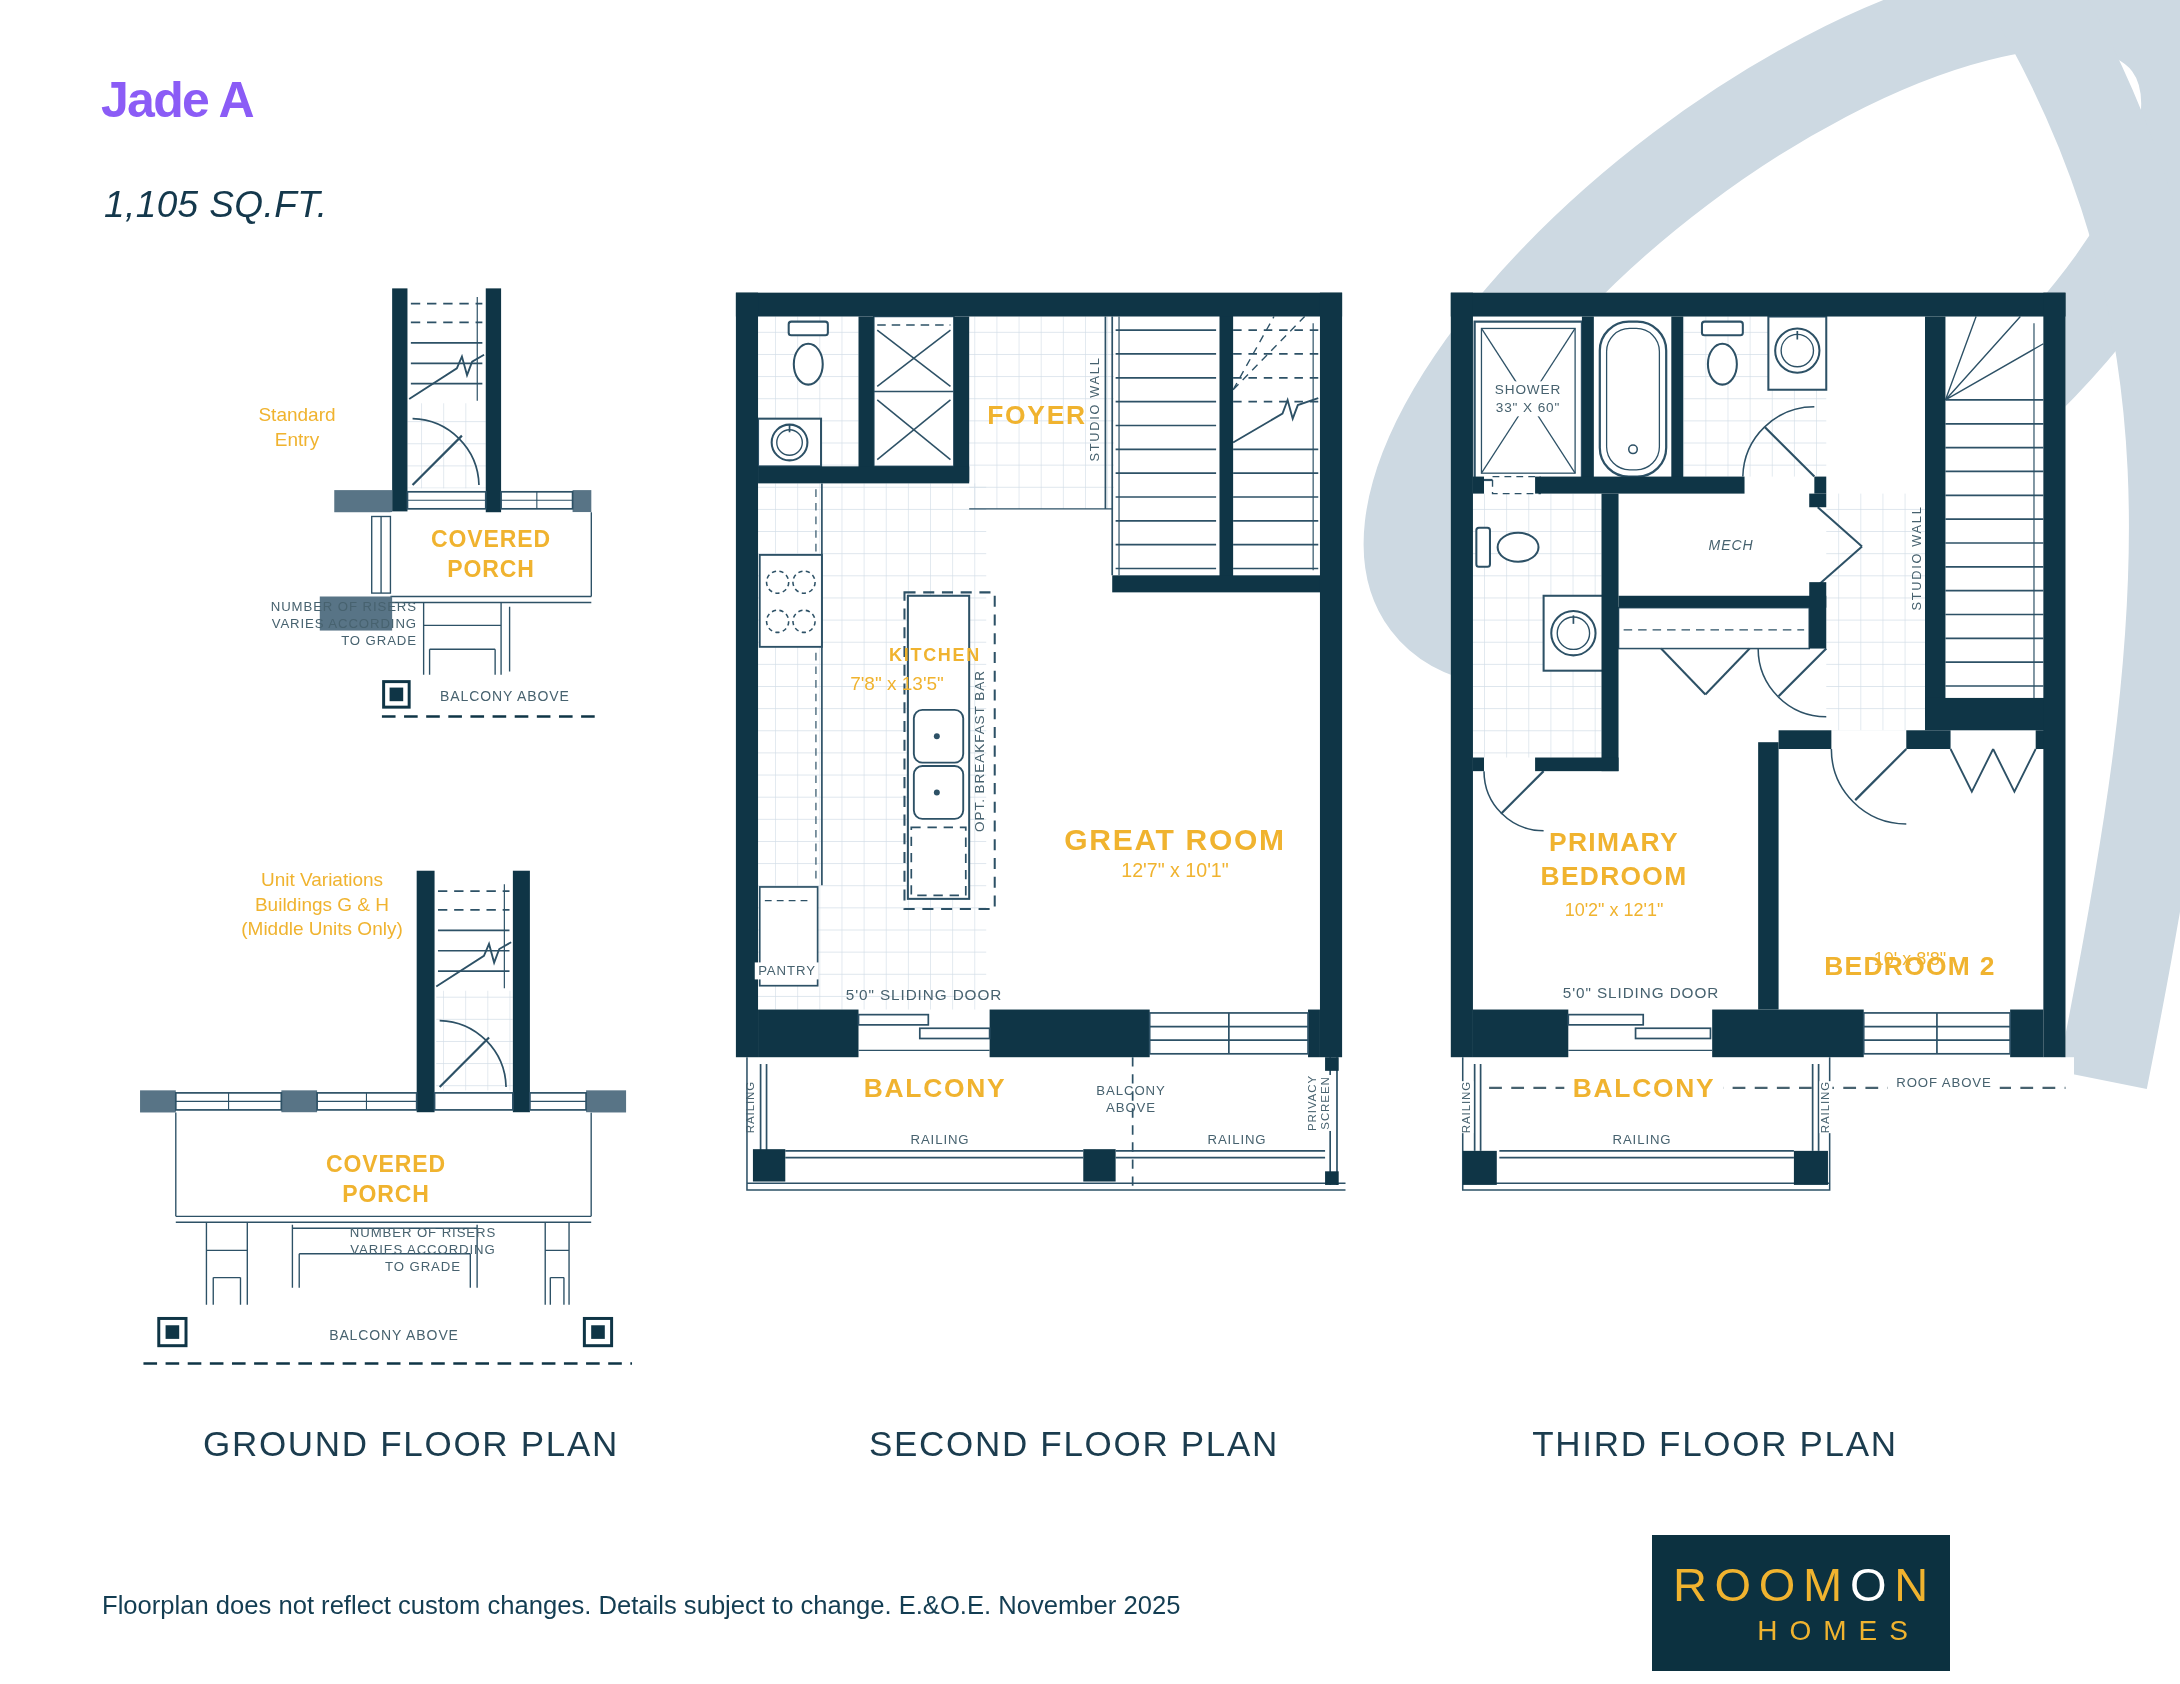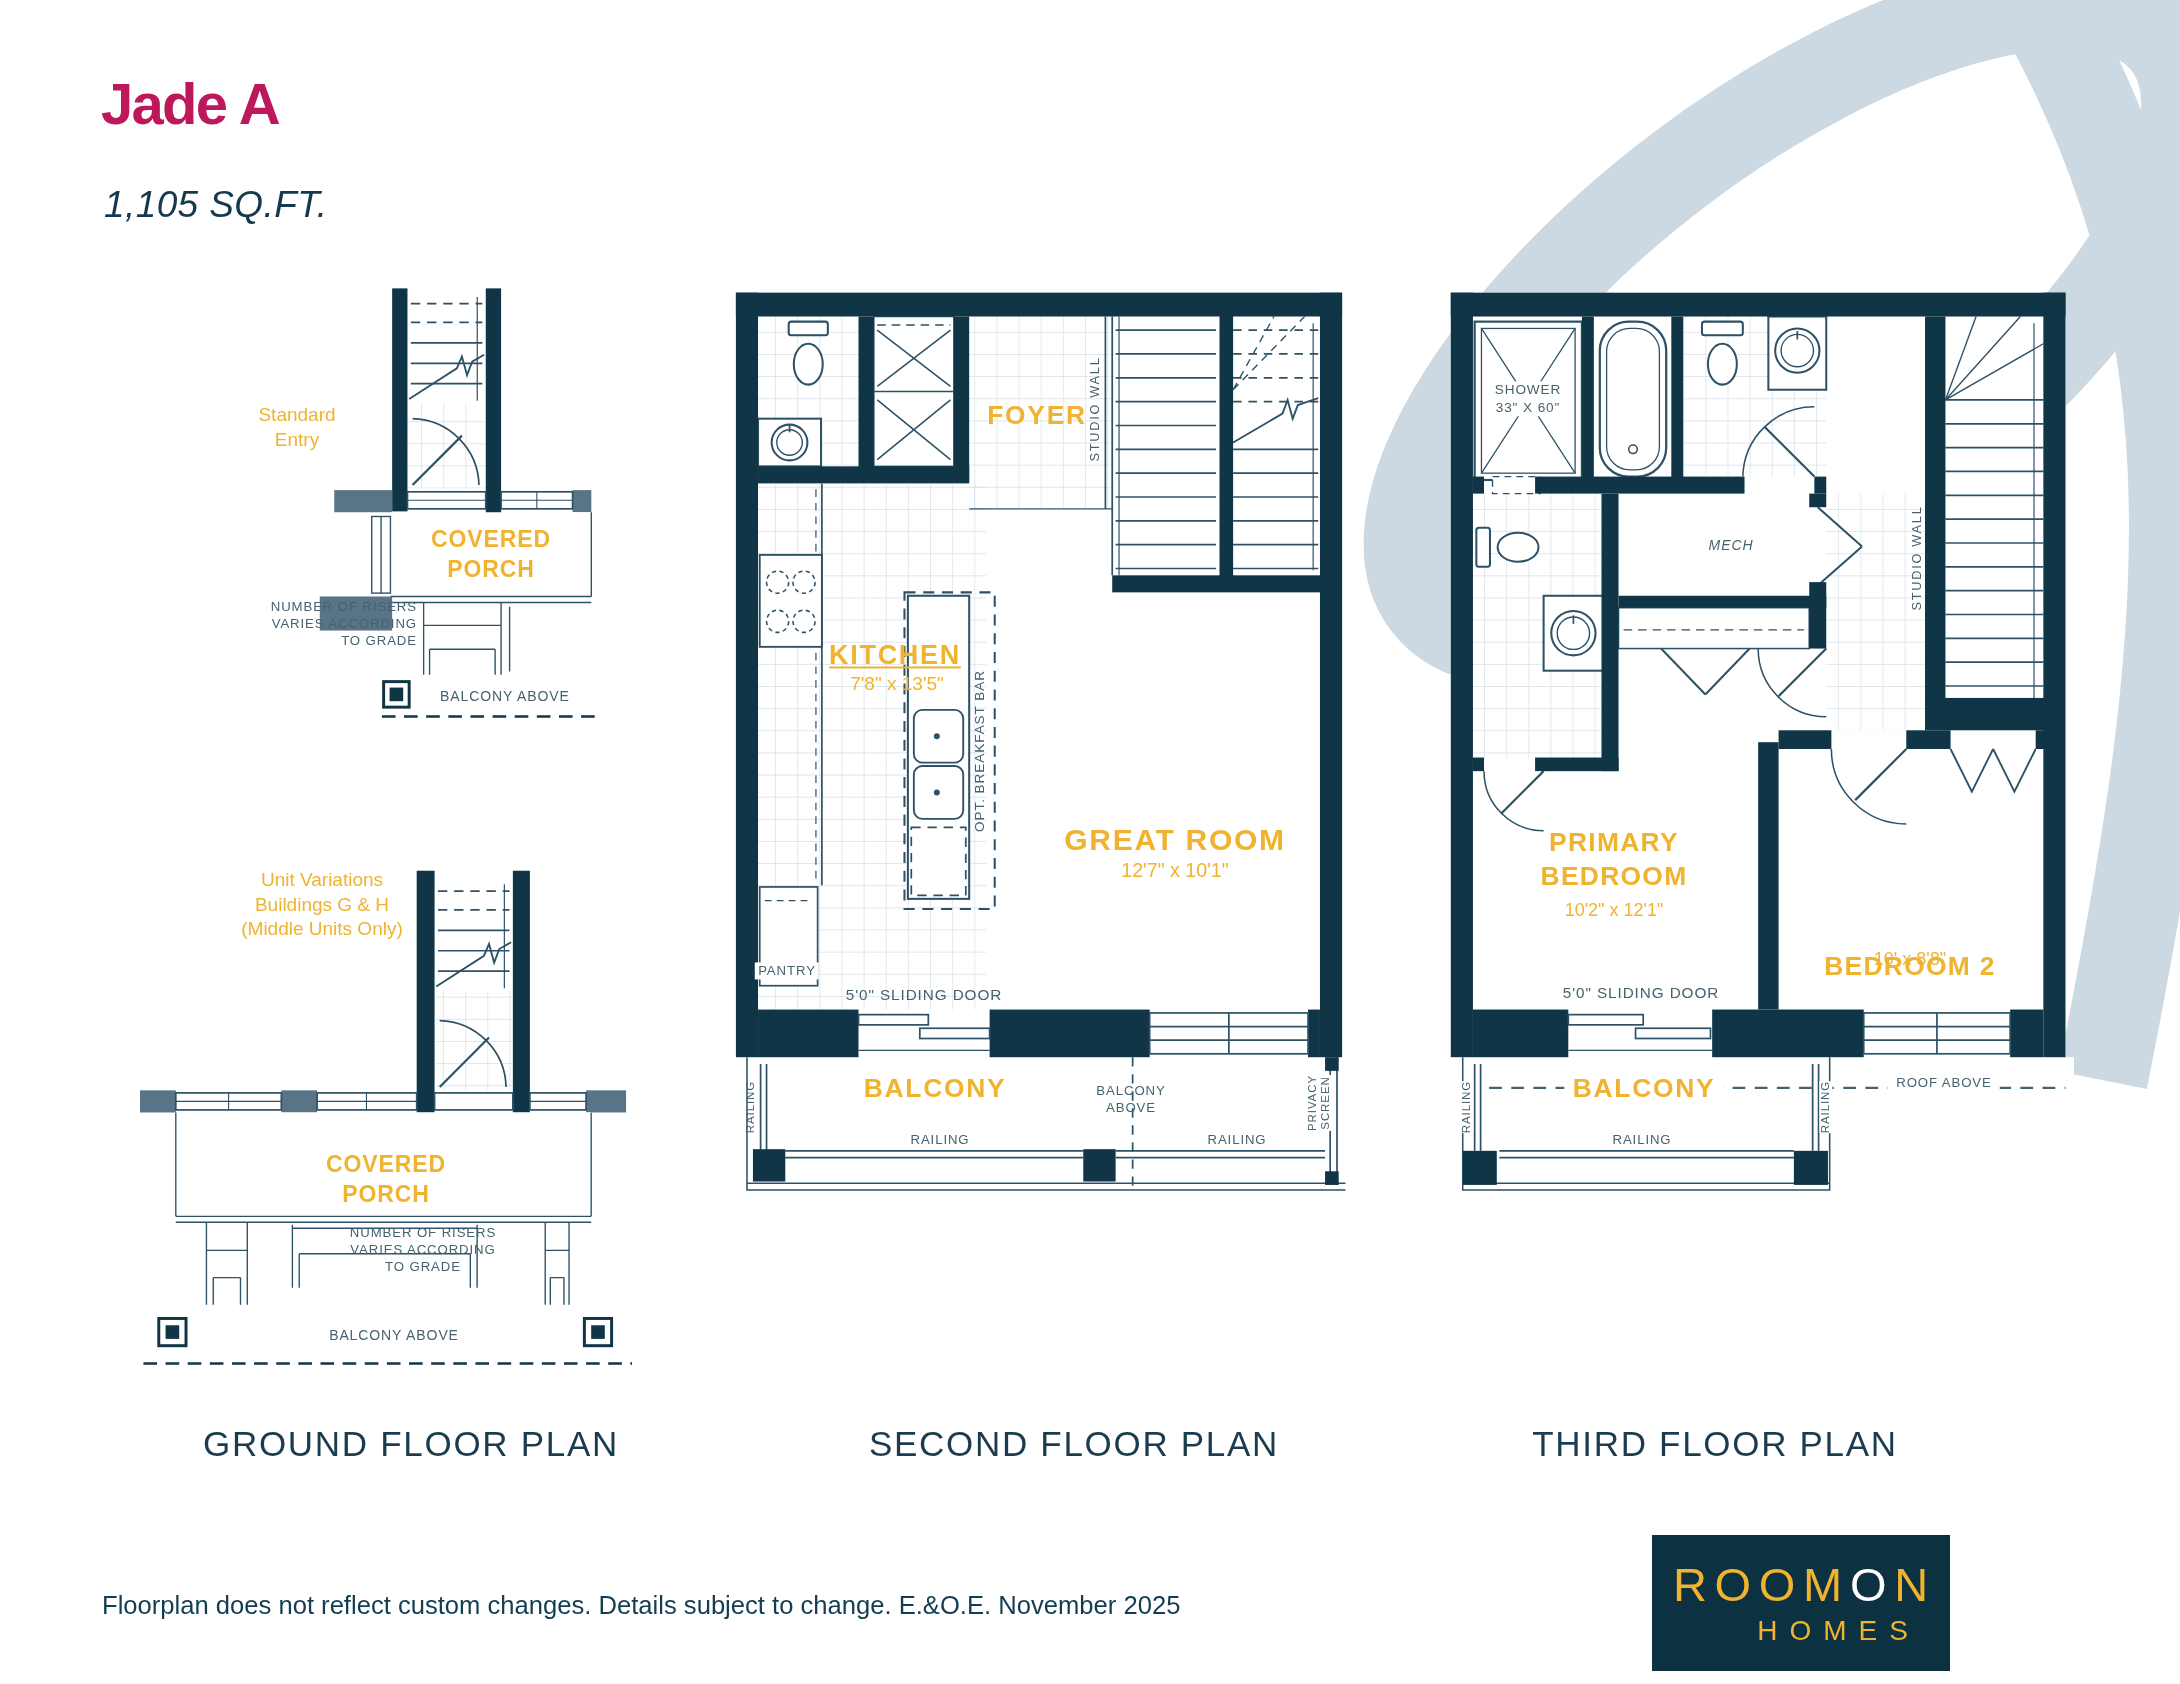--- a/index.html
+++ b/index.html
@@ -6,21 +6,21 @@
   #canvas{position:relative;width:2181px;height:1685px;background:#fff;overflow:hidden;
           font-family:"Liberation Sans",sans-serif;}
   svg{position:absolute;}
   .lbl{position:absolute;transform:translate(-50%,-50%);white-space:pre-line;text-align:center;line-height:1.3;}
   .vlbl{position:absolute;transform:translate(-50%,-50%) rotate(-90deg);white-space:pre-line;text-align:center;line-height:1.15;}
   .gold{color:#F0B32F;}
   .goldb{color:#F0B32F;font-weight:700;letter-spacing:0.9px;}
   .ann{color:#47626F;letter-spacing:0.9px;}
   .room-dim{font-weight:400;}
   .whitebg{background:#fff;padding:0 8.5px;}
-  #title{position:absolute;left:101px;top:75px;font-size:58px;font-weight:700;color:#be185d;letter-spacing:-1.7px;line-height:1;}
+  #title{position:absolute;left:101px;top:75px;font-size:50px;font-weight:700;color:#8b5cf6;letter-spacing:-1.7px;line-height:1;}
   #sqft{position:absolute;left:104px;top:184px;font-size:37px;font-weight:400;color:#14384C;letter-spacing:0.4px;font-style:italic;}
   .floor-title{position:absolute;transform:translate(-50%,-50%);font-size:35px;font-weight:400;color:#1B3C4E;letter-spacing:1.7px;}
   #disclaimer{position:absolute;left:102px;top:1591px;font-size:25.6px;color:#133D52;}
   #logo{position:absolute;left:1652px;top:1535px;width:298px;height:136px;background:#0C3140;
         display:flex;flex-direction:column;align-items:center;justify-content:center;}
   #logo .brand{font-size:47px;letter-spacing:7.7px;color:#F0B32F;font-weight:400;line-height:1;margin-left:6.8px;}
   #logo .brand .o{color:#FFFFFF;}
   #logo .sub{font-size:28px;letter-spacing:12px;color:#F0B32F;margin-top:8.5px;margin-left:75px;line-height:1;}
 </style>
 </head>
@@ -480,21 +480,21 @@
 (Middle Units Only)</div>
   <div class="lbl goldb" style="left:386px;top:1180px;font-size:23px;">COVERED
 PORCH</div>
   <div class="lbl ann" style="left:423px;top:1250px;font-size:13.2px;">NUMBER OF RISERS
 VARIES ACCORDING
 TO GRADE</div>
   <div class="lbl ann" style="left:394px;top:1335px;font-size:14px;">BALCONY ABOVE</div>
 
   <div class="lbl goldb" style="left:1037px;top:415px;font-size:26.4px;letter-spacing:1.7px;">FOYER</div>
   <div class="vlbl ann" style="left:1095px;top:409px;font-size:12.8px;letter-spacing:1.7px;">STUDIO WALL</div>
-  <div class="lbl goldb" style="left:895px;top:656px;font-size:27px;letter-spacing:1.7px;text-decoration:underline;">KITCHEN</div>
+  <div class="lbl goldb" style="left:935px;top:656px;font-size:18px;letter-spacing:1.7px;">KITCHEN</div>
   <div class="lbl gold room-dim" style="left:897px;top:684px;font-size:19px;">7'8" x 13'5"</div>
   <div class="vlbl ann" style="left:980px;top:751px;font-size:13.6px;letter-spacing:0.9px;">OPT. BREAKFAST BAR</div>
   <div class="lbl goldb" style="left:1175px;top:839px;font-size:30px;letter-spacing:1.7px;">GREAT ROOM</div>
   <div class="lbl gold room-dim" style="left:1175px;top:871px;font-size:19.6px;">12'7" x 10'1"</div>
   <div class="lbl ann whitebg" style="left:787px;top:971px;font-size:13.2px;padding:0 3.4px;">PANTRY</div>
   <div class="lbl ann" style="left:924px;top:995px;font-size:15.3px;">5'0" SLIDING DOOR</div>
   <div class="lbl goldb" style="left:935px;top:1088px;font-size:26.4px;letter-spacing:1.7px;">BALCONY</div>
   <div class="lbl ann" style="left:1131px;top:1099px;font-size:13.2px;">BALCONY
 ABOVE</div>
   <div class="vlbl ann" style="left:751px;top:1107px;font-size:11.5px;letter-spacing:0.9px;">RAILING</div>

